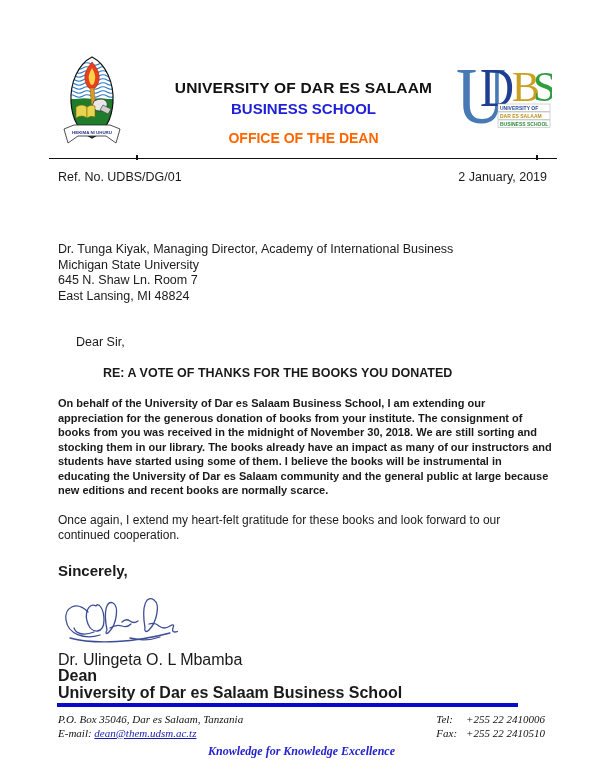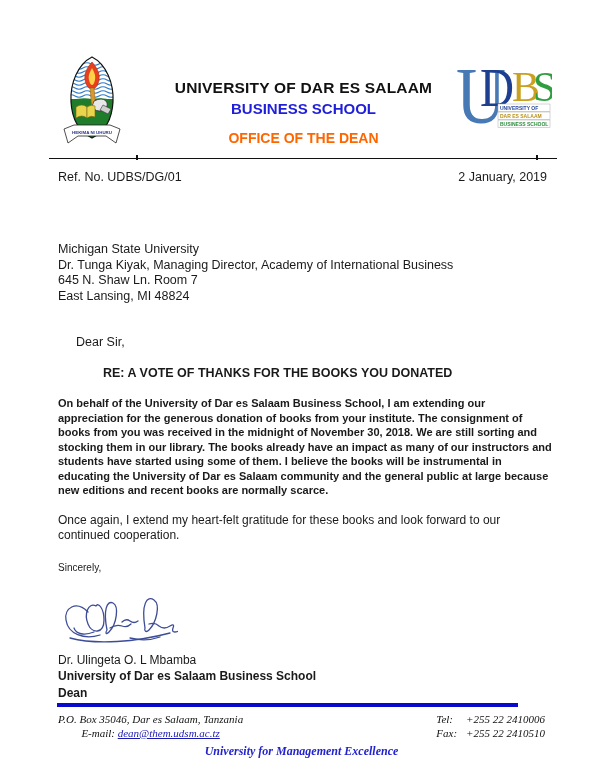--- a/index.html
+++ b/index.html
@@ -43,39 +43,39 @@
   }
 
   
   .recipient { position:absolute; left:58px; top:242px; font-size:12.5px; line-height:15.6px; }
 
   .salutation { position:absolute; left:76px; top:335px; font-size:12.5px; }
   .subject    { position:absolute; left:58px; top:366px; font-size:12.5px; font-weight:bold;margin-left:45px; }
 
   .para-1 { position:absolute; left:58px; top:396px; width:494px; font-size:11px; line-height:14.5px;font-weight:bold; }
   .para-2 { position:absolute; left:58px; top:513px; width:494px; font-size:12px; line-height:14.5px; }
-  .closing { position:absolute; left:58px; top:562px; font-size:10px; }
+  .closing { position:absolute; left:58px; top:562px; font-size:15px;font-weight:bold; }
 
   
   .signature { position:absolute; left:60px; top:592px; }
-  .signer { position:absolute; left:58px; top:652px; font-size:12px; line-height:16.4px; }
+  .signer { position:absolute; left:58px; top:652px; font-size:16px; line-height:16.4px; }
   .signer .bold { font-weight:bold; }
 
   
   .footer-rule {
     position:absolute; left:57px; top:703px; width:461px; height:4px;
     background:#0a0acc;
   }
   .footer {
     position:absolute; left:58px; right:62px; top:712px;
     font-family:"Liberation Serif", serif; font-style:italic;
     font-size:11px; line-height:14px; color:#111;
   }
   .footer-cols { display:flex; justify-content:space-between; }
-  .footer-left  { text-align:center; }
+  .footer-left  { text-align:left; }
   .footer-right { text-align:left; }
   .footer-right .lbl { display:inline-block; width:27px; }
   .email-link { color:#1a1ab0; text-decoration:underline; cursor:pointer; }
   .footer-motto {
     margin-top:4px; text-align:center;
     font-weight:bold; color:#2323cc; font-size:12px;
   }
 </style>
 </head>
 <body>
@@ -150,22 +150,22 @@
     <span class="tick tick-1"></span>
     <span class="tick tick-2"></span>
   </div>
 
   <div class="ref-row">
     <span>Ref. No. UDBS/DG/01</span>
     <span>2 January, 2019</span>
   </div>
 
   <div class="recipient">
+    <div>Dr. Tunga Kiyak, Managing Director, Academy of International Business</div>
     <div>Michigan State University</div>
-    <div>Dr. Tunga Kiyak, Managing Director, Academy of International Business</div>
     <div>645 N. Shaw Ln. Room 7</div>
     <div>East Lansing, MI 48824</div>
   </div>
 
   <div class="salutation">Dear Sir,</div>
   <div class="subject">RE: A VOTE OF THANKS FOR THE BOOKS YOU DONATED</div>
 
   <div class="para-1">On behalf of the University of Dar es Salaam Business School, I am extending our appreciation for the generous donation of books from your institute. The consignment of books from you was received in the midnight of November 30, 2018. We are still sorting and stocking them in our library. The books already have an impact as many of our instructors and students have started using some of them. I believe the books will be instrumental in educating the University of Dar es Salaam community and the general public at large because new editions and recent books are normally scarce.</div>
   <div class="para-2">Once again, I extend my heart-felt gratitude for these books and look forward to our continued cooperation.</div>
 
@@ -183,22 +183,22 @@
         <path d="M85,36 C81,12 87,3 94,8 C101,13 96,31 89,38 C86,41 84,39 85,36"></path>
         <path d="M89,32 q6,-2 10,2 q5,4 11,0 q5,-3 3,2 q-2,6 6,3"></path>
         <path d="M10,46 C36,53 76,50 110,41"></path>
         <path d="M70,46 q16,4 30,-1"></path>
       </g>
     </svg>
   </div>
 
   <div class="signer">
     <div>Dr. Ulingeta O. L Mbamba</div>
+    <div class="bold">Dean</div>
     <div class="bold">University of Dar es Salaam Business School</div>
-    <div class="bold">Dean</div>
   </div>
 
   <div class="footer-rule"></div>
   <div class="footer">
     <div class="footer-cols">
       <div class="footer-left">
         <div>P.O. Box 35046, Dar es Salaam, Tanzania</div>
         <div>
           <span>E-mail:</span>
           <span class="email-link">dean@them.udsm.ac.tz</span>
@@ -208,16 +208,16 @@
         <div>
           <span class="lbl">Tel:</span>
           <span>+255 22 2410006</span>
         </div>
         <div>
           <span class="lbl">Fax:</span>
           <span>+255 22 2410510</span>
         </div>
       </div>
     </div>
-    <div class="footer-motto">University for Management Excellence</div>
+    <div class="footer-motto">Knowledge for Knowledge Excellence</div>
   </div>
 
 </div>
 
 </body></html>

